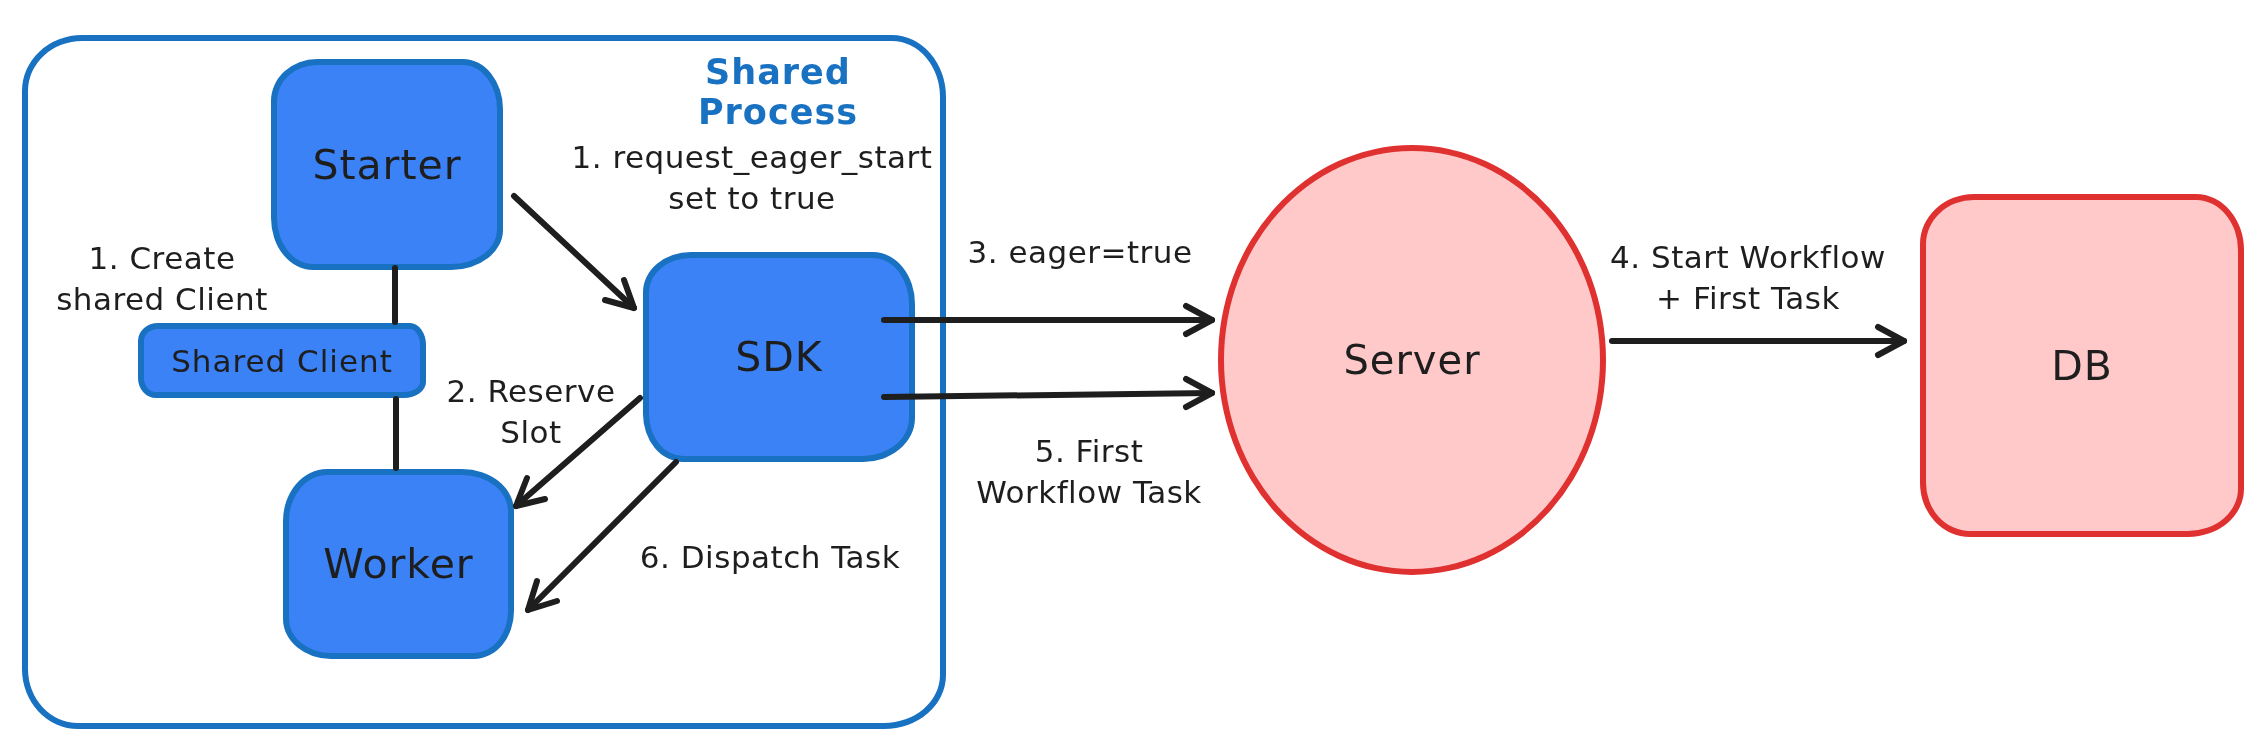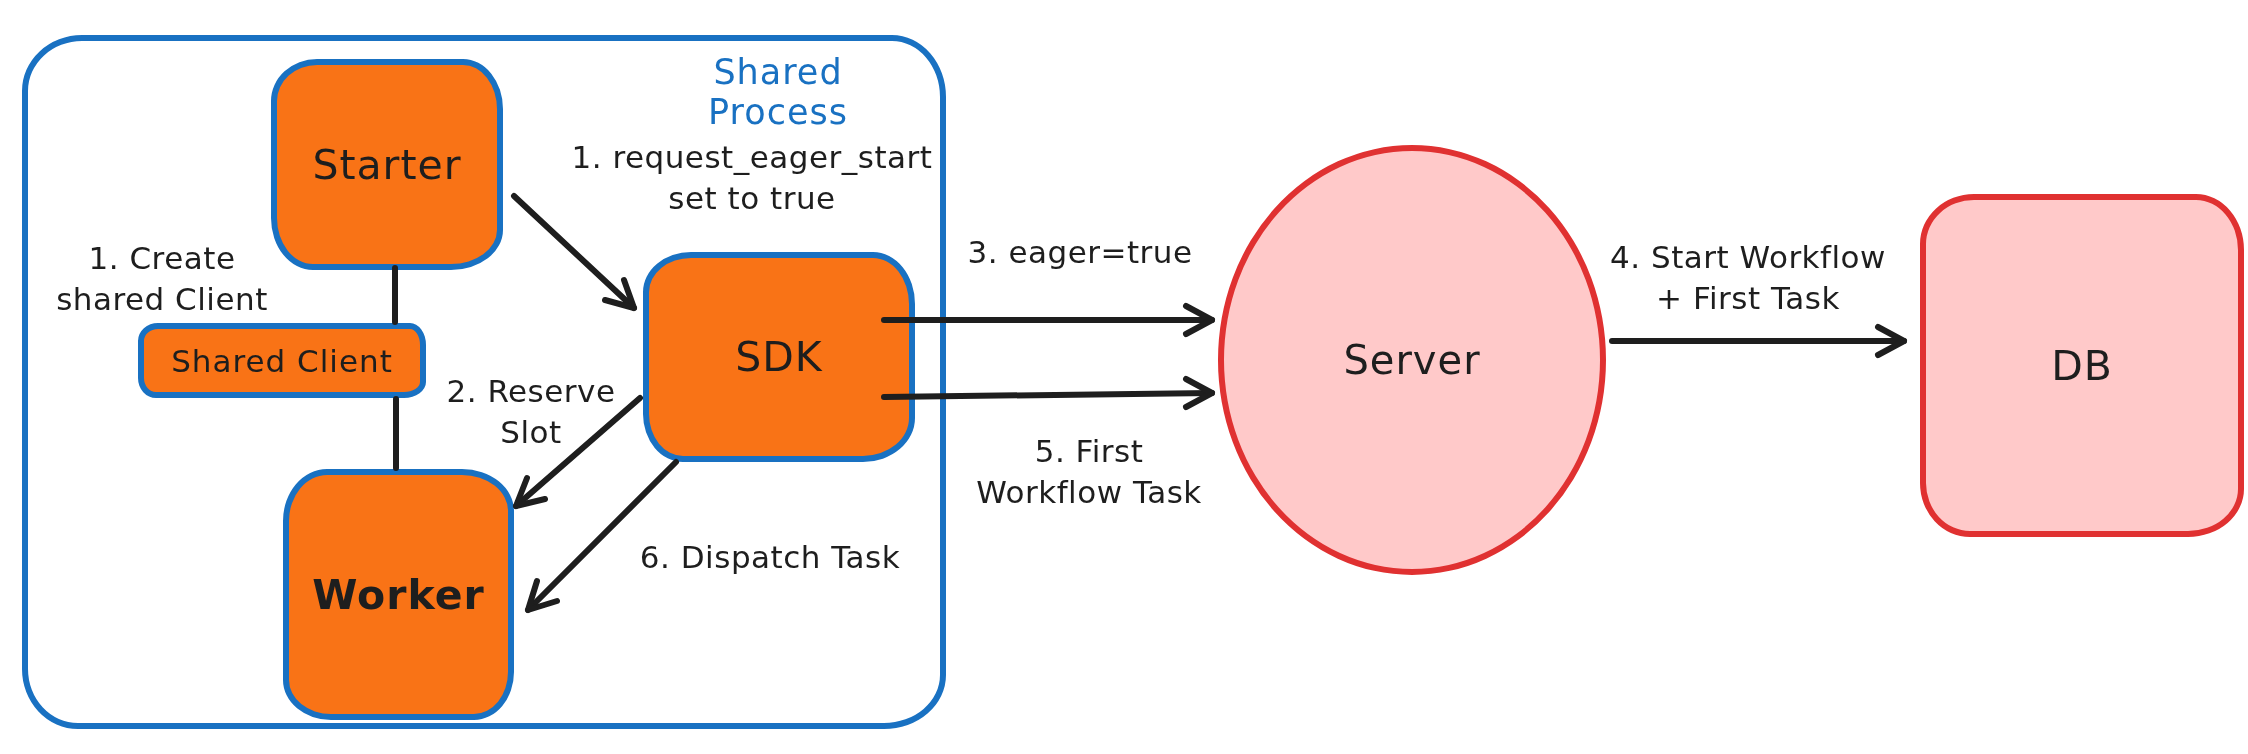--- a/index.html
+++ b/index.html
@@ -22,51 +22,50 @@
     border-radius: 60px 54px 62px 56px / 56px 62px 54px 60px;
     box-sizing: border-box;
     background: transparent;
   }
   .shared-process-label {
     position: absolute;
     left: 640px; top: 52px;
     width: 276px;
     text-align: center;
     font-size: 35px;
-    font-weight: 400;
+    font-weight: 700;
     color: #1971c2;
     letter-spacing: 1px;
   }
 
   
   .node {
     position: absolute;
     box-sizing: border-box;
     display: flex;
     align-items: center;
     justify-content: center;
     border: 6px solid #1971c2;
-    background: #f97316;
+    background: #3b82f6;
     font-size: 41px;
     letter-spacing: 1px;
     text-align: center;
   }
   .node--starter {
     left: 271px; top: 59px; width: 232px; height: 211px;
     border-radius: 46px 40px 52px 42px / 42px 50px 40px 52px;
   }
   .node--client {
     left: 138px; top: 323px; width: 288px; height: 75px;
     border-radius: 20px 16px 22px 18px / 18px 22px 16px 20px;
     font-size: 31px;
   }
   .node--worker {
-    left: 283px; top: 469px; width: 231px; height: 251px;
+    left: 283px; top: 469px; width: 231px; height: 190px;
     border-radius: 44px 52px 40px 48px / 52px 42px 48px 40px;
-    font-weight: bold;
   }
   .node--sdk {
     left: 643px; top: 252px; width: 272px; height: 210px;
     border-radius: 48px 42px 52px 40px / 40px 52px 44px 48px;
   }
   .node--server {
     left: 1218px; top: 145px; width: 388px; height: 430px;
     border-radius: 50%;
     border-color: #e03131;
     background: #ffc9c9;

